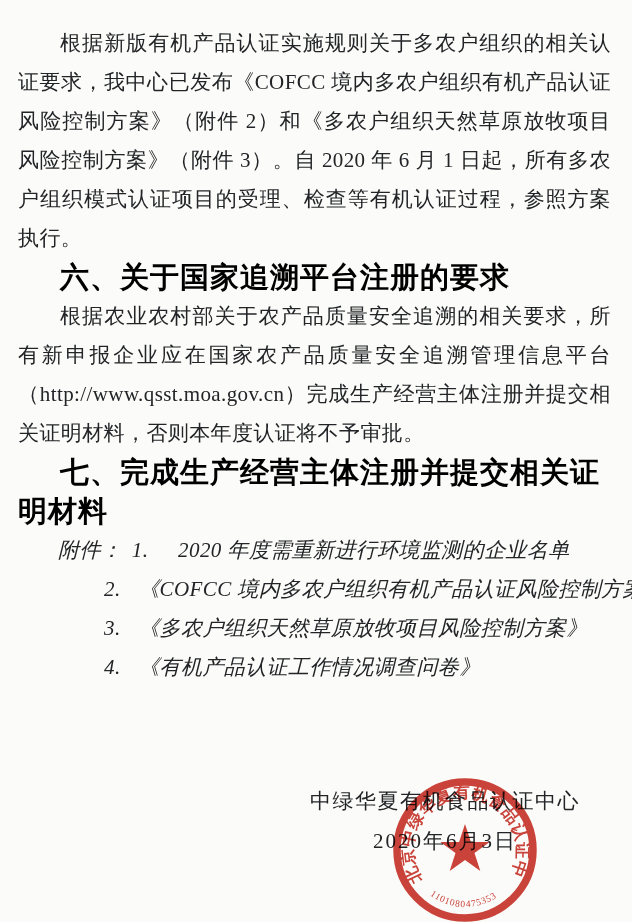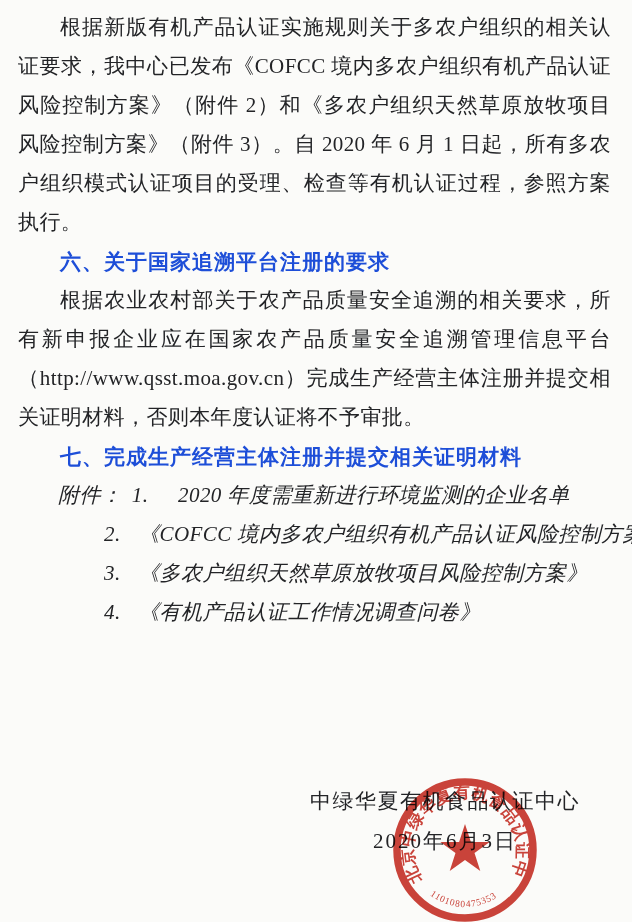--- a/index.html
+++ b/index.html
@@ -7,40 +7,40 @@
     position: relative;
     width: 632px;
     height: 922px;
     margin: 0 auto;
     background: var(--paper, #fbfbf9);
     overflow: hidden;
     font-family: "Liberation Serif", "DejaVu Serif", serif;
     color: var(--ink, #232427);
   }
   .content {
-    padding: 8px 21px 0 18px;
+    padding: 24px 21px 0 18px;
     font-size: 21px;
     line-height: 39px;
     letter-spacing: 0.4px;
     text-align: justify;
   }
   .para {
     margin: 0;
     text-indent: 42px;
   }
   .sec-heading {
     margin: 0;
-    font-size: 21px;
+    font-size: 29px;
     line-height: 39px;
     font-weight: 700;
     font-family: "Liberation Sans", "DejaVu Sans", sans-serif;
     text-indent: 42px;
     text-align: left;
     letter-spacing: 1px;
-    color: #1d4ed8;
+    color: #000000;
   }
   .closing {
     margin: 0;
     text-indent: 42px;
     text-align: left;
   }
   .attach-line {
     margin: 0;
     text-align: left;
     white-space: nowrap;

